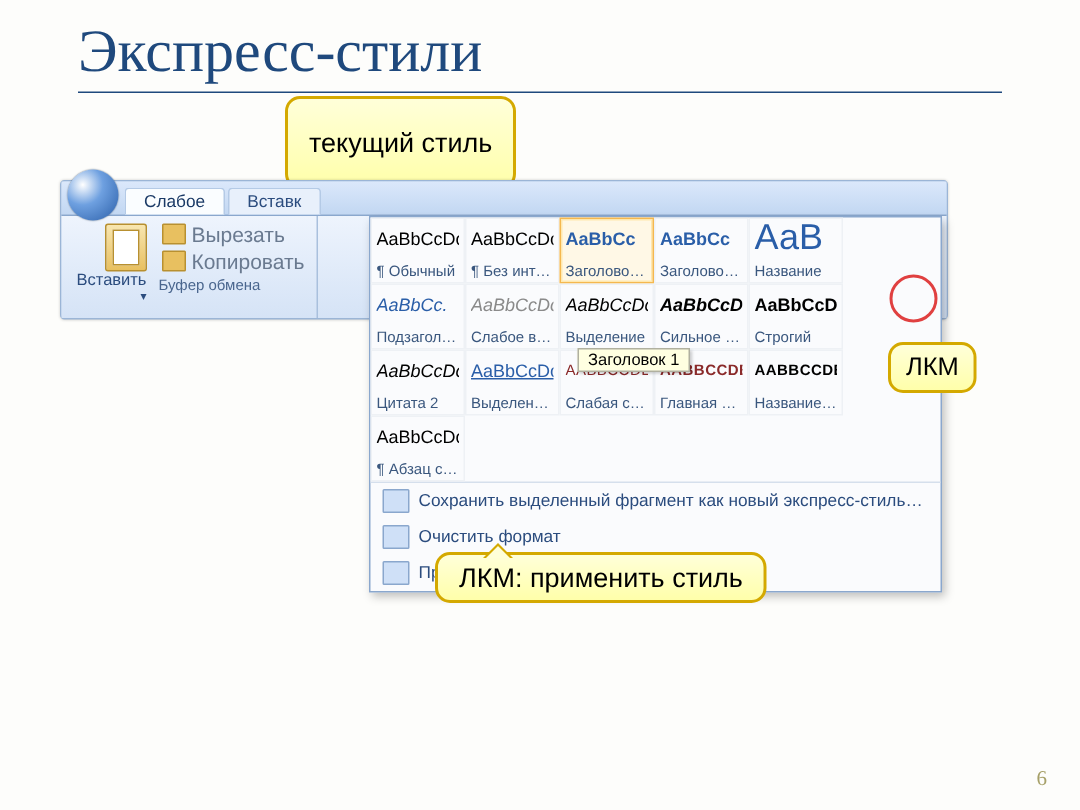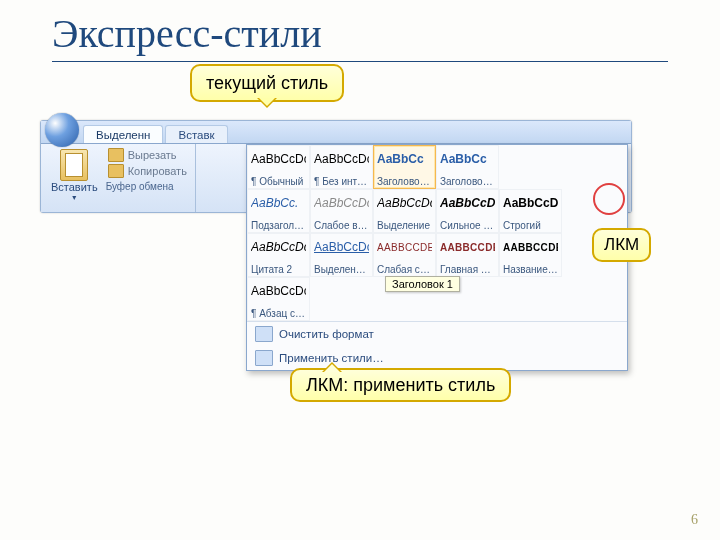--- a/index.html
+++ b/index.html
@@ -1,40 +1,40 @@
 <!DOCTYPE html>
 <html><head>
 <meta charset="utf-8">
 <style>
   body { margin:0; font-family:"Segoe UI",Tahoma,sans-serif; background:#fdfdfb; width:720px; height:540px; position:relative; overflow:hidden; }
   .slide-title { position:absolute; left:52px; top:10px; right:52px; font-family:Georgia,serif; color:#1f497d; font-size:40px; border-bottom:1px solid #1f497d; padding-bottom:4px; }
-  .callout { position:absolute; background:linear-gradient(#ffffd9,#ffffaa); border:2px solid #d4a900; border-radius:10px; padding:6px 14px; font-family:Arial,sans-serif; font-size:18px; text-align:center; line-height:22px; }
+  .callout { position:absolute; background:linear-gradient(#ffffd9,#ffffaa); border:2px solid #d4a900; border-radius:10px; padding:18px 14px; font-family:Arial,sans-serif; font-size:18px; text-align:center; line-height:22px; }
   .callout.c1 { left:190px; top:64px; }
   .callout.c1::after { content:""; position:absolute; left:50%; bottom:-14px; margin-left:-8px; border:8px solid transparent; border-top-color:#ffffaa; }
   .callout.c1::before { content:""; position:absolute; left:50%; bottom:-18px; margin-left:-10px; border:10px solid transparent; border-top-color:#d4a900; }
   .callout.c2 { left:592px; top:228px; padding:4px 10px; font-size:17px; }
   .callout.c3 { left:290px; top:368px; padding:4px 14px; }
   .callout.c3::before { content:""; position:absolute; left:30px; top:-18px; border:10px solid transparent; border-bottom-color:#d4a900; }
   .callout.c3::after { content:""; position:absolute; left:32px; top:-14px; border:8px solid transparent; border-bottom-color:#ffffd9; }
   .circle { position:absolute; width:28px; height:28px; border:2px solid #e04040; border-radius:50%; pointer-events:none; }
   .pagenum { position:absolute; right:22px; bottom:12px; font-family:Georgia,serif; color:#a6a068; font-size:14px; }
 
   
   .ribbon { position:absolute; left:40px; top:120px; width:590px; background:#cfe0f7; border:1px solid #9bb5d6; border-radius:3px; box-shadow:0 0 2px rgba(0,0,0,.2); }
   .ribbon-top { display:flex; height:22px; align-items:end; gap:2px; padding-left:4px; background:linear-gradient(#dbe8fb,#c2d7f2); border-bottom:1px solid #8aa7cd; }
   .orb { width:34px; height:34px; margin:-8px 2px -4px 0; border-radius:50%; background:radial-gradient(circle at 30% 30%,#fff,#6ea0e0 40%,#2a5ea8); box-shadow:0 0 1px #456; position:relative; }
   .tab { font-size:11.5px; padding:3px 12px 2px; background:#e8f0fb; border:1px solid #b4cae6; border-bottom:none; border-radius:3px 3px 0 0; color:#2b4c7e; }
   .tab.active { background:#fafdff; font-weight:500; color:#1a3a66; }
   .ribbon-body { display:flex; height:68px; background:linear-gradient(#eef4fd,#d5e3f6); }
   .rgroup { display:flex; flex-direction:column; justify-content:space-between; padding:3px 6px 2px; border-right:1px solid #a9c0dd; }
   .rgroup-title { font-size:10px; text-align:left; color:#4a668e; padding-top:2px; }
-  .paste-btn { display:flex; flex-direction:column; align-items:center; font-size:11px; color:#2b4c7e; padding:2px 4px; }
+  .paste-btn { display:flex; flex-direction:column; align-items:flex-end; font-size:11px; color:#2b4c7e; padding:2px 4px; }
   .paste-ico { width:26px; height:30px; background:linear-gradient(#f8e6b0,#e8c060); border:1px solid #b89030; border-radius:2px; position:relative; }
   .paste-ico::after { content:""; position:absolute; top:3px; left:4px; width:16px; height:22px; background:#fff; border:1px solid #b89030; }
-  .mini { display:flex; align-items:center; gap:4px; font-size:11px; color:#6a7a90; padding:1px 2px; }
+  .mini { display:flex; align-items:center; gap:4px; font-size:14px; color:#6a7a90; padding:1px 2px; }
   .mini-ico { width:14px; height:12px; background:#e8c060; border:1px solid #b89030; border-radius:1px; }
 
   .change-styles { display:flex; flex-direction:column; align-items:center; justify-content:center; font-size:10.5px; color:#2b4c7e; padding:2px 6px; line-height:12px; }
   .cs-ico { width:22px; height:20px; margin-bottom:2px; position:relative; }
   .cs-ico .aa { font:bold 14px Georgia; position:absolute; }
   .cs-ico .r { color:#c33; left:0; top:0; }
   .cs-ico .b { color:#2a5ea8; left:10px; top:5px; }
 
   
   .gallery { position:absolute; left:246px; top:144px; width:380px; background:#fafbfd; border:1px solid #8aa7cd; box-shadow:2px 3px 6px rgba(0,0,0,.25); }
@@ -53,21 +53,21 @@
 
 <div class="slide-title">Экспресс-стили</div>
 
 <div class="callout c1">
   <span>текущий стиль</span><br>
 </div>
 
 <div class="ribbon">
   <div class="ribbon-top">
     <div class="orb"></div>
-    <div class="tab active">Выделенн</div>
+    <div class="tab active">Слабое</div>
     <div class="tab">Вставк</div>
   </div>
   <div class="ribbon-body">
     <div class="rgroup" style="flex-direction:row; gap:4px;">
       <div class="paste-btn">
         <div class="paste-ico"></div>
         <span>Вставить</span>
         <span style="font-size:8px;">▾</span>
       </div>
       <div style="display:flex; flex-direction:column;">
@@ -107,20 +107,24 @@
           <div class="gname">¶ Без инте…</div>
         </div>
         <div class="gitem sel">
           <div class="gprev" style="color: rgb(42, 94, 168); font-weight: bold;">AaBbCc</div>
           <div class="gname">Заголово…</div>
         </div>
         <div class="gitem">
           <div class="gprev" style="color: rgb(42, 94, 168); font-weight: bold;">AaBbCc</div>
           <div class="gname">Заголово…</div>
         </div>
+        <div class="gitem">
+          <div class="gprev" style="color: rgb(42, 94, 168); font-size: 24px;">АаВ</div>
+          <div class="gname">Название</div>
+        </div>
         <div style="width: 63px; height: 44px;"></div>
       </div>
       <div class="grow">
         <div class="gitem">
           <div class="gprev" style="color: rgb(42, 94, 168); font-style: italic;">AaBbCc.</div>
           <div class="gname">Подзагол…</div>
         </div>
         <div class="gitem">
           <div class="gprev" style="color: rgb(138, 138, 138); font-style: italic;">AaBbCcDc</div>
           <div class="gname">Слабое в…</div>
@@ -170,27 +174,31 @@
         <div style="width: 63px; height: 44px;"></div>
         <div style="width: 63px; height: 44px;"></div>
         <div style="width: 63px; height: 44px;"></div>
         <div style="width: 63px; height: 44px;"></div>
         <div style="width: 63px; height: 44px;"></div>
       </div>
     </div>
   <div class="gsep"></div>
   <div class="gmenu">
       <div class="gmenu-ico"></div>
+      <span>Сохранить выделенный фрагмент как новый экспресс-стиль…</span>
+    </div>
+  <div class="gmenu">
+      <div class="gmenu-ico"></div>
       <span>Очистить формат</span>
     </div>
   <div class="gmenu">
       <div class="gmenu-ico"></div>
       <span>Применить стили…</span>
     </div>
 </div>
 
-<div class="tooltip" style="left:385px; top:232px;margin-top:44px;">Заголовок 1</div>
+<div class="tooltip" style="left:385px; top:232px;">Заголовок 1</div>
 
 <div class="callout c2">ЛКМ</div>
 <div class="callout c3">ЛКМ: применить стиль</div>
 <div class="circle" style="left:593px; top:183px;"></div>
 
 <div class="pagenum">6</div>
 
 </body></html>

